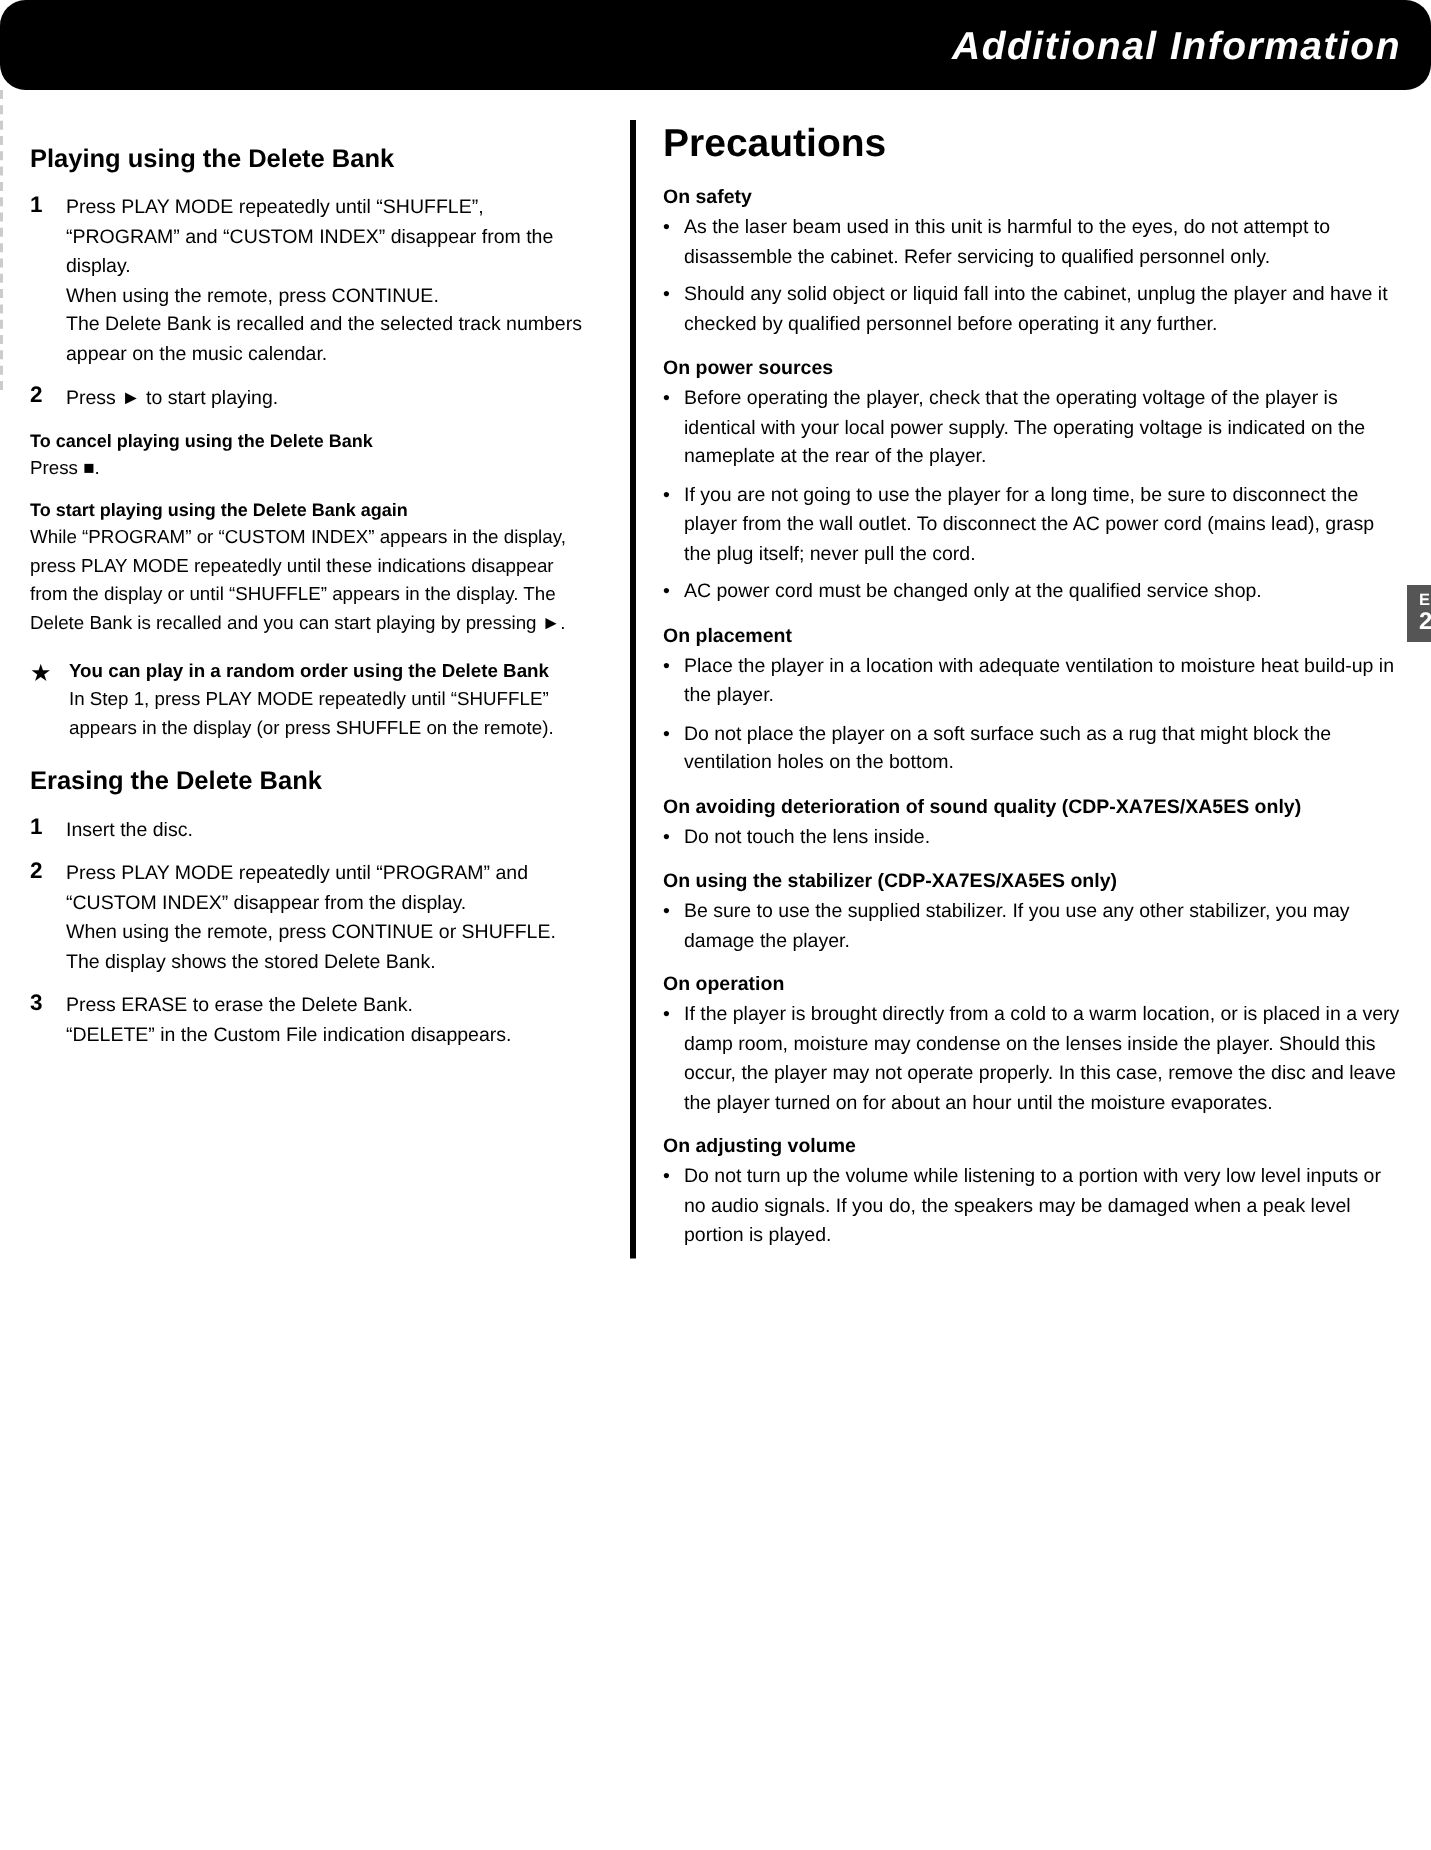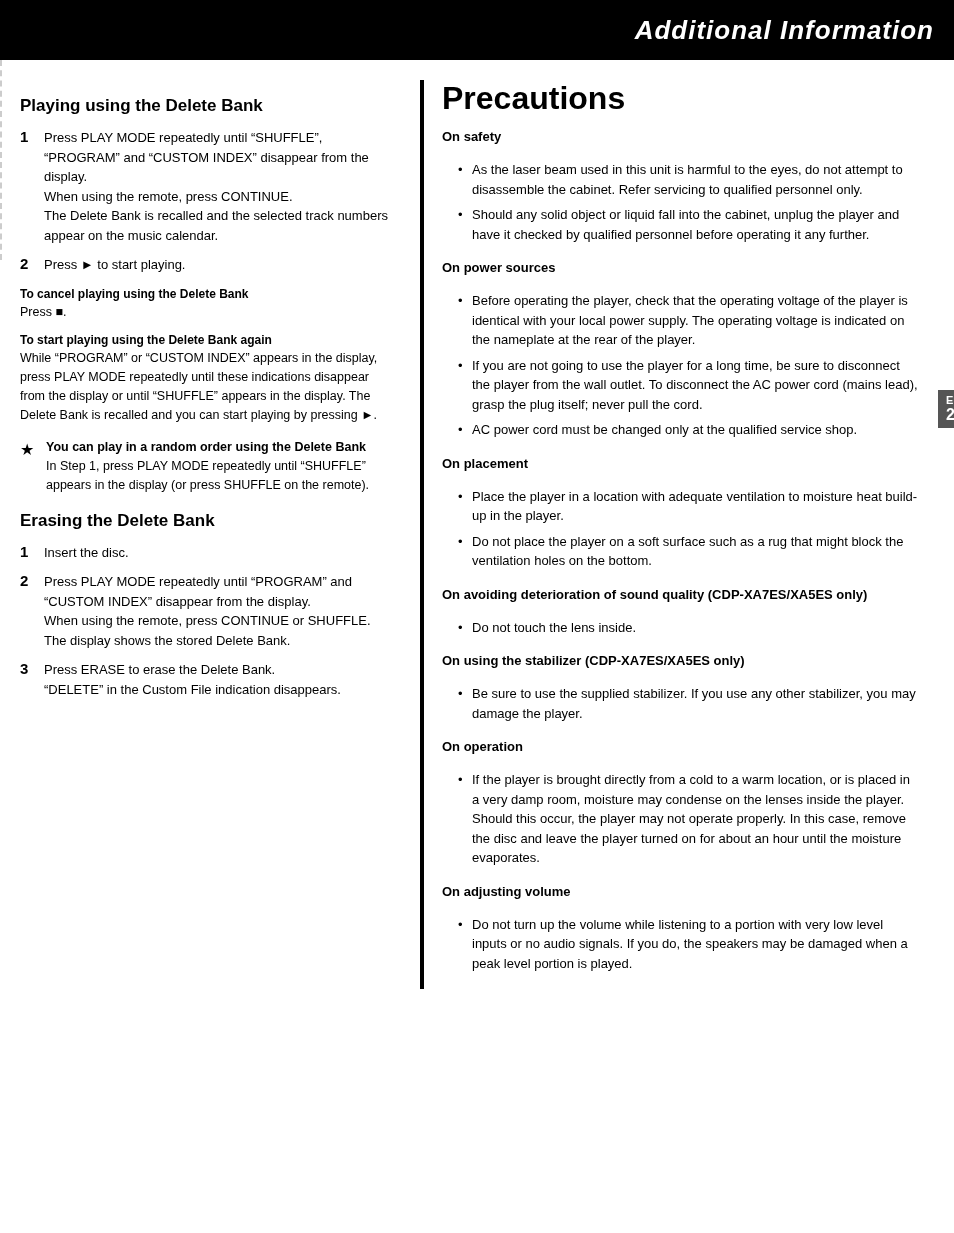--- a/index.html
+++ b/index.html
@@ -15,20 +15,21 @@
 
     
     .header {
       display: flex;
       justify-content: flex-end;
       align-items: center;
       background: #000;
       padding: 10px 20px;
       height: 60px;
       position: relative;
+      border-radius: 17px;
     }
     .header-title {
       color: #fff;
       font-style: italic;
       font-weight: bold;
       font-size: 26px;
       letter-spacing: 1px;
     }
 
     
@@ -107,21 +108,21 @@
     }
     .tip-icon {
       font-size: 16px;
       min-width: 20px;
     }
 
     
     .bullet-list {
       list-style: none;
       padding: 0;
-      margin: 16px;
+      margin: 0;
     }
     .bullet-list li {
       padding-left: 14px;
       position: relative;
       font-size: 13px;
       line-height: 1.5;
       margin-bottom: 6px;
     }
     .bullet-list li::before {
       content: "•";
@@ -153,21 +154,21 @@
     .left-edge {
       position: absolute;
       left: 0;
       top: 60px;
       width: 8px;
       height: 200px;
       border-left: 2px dashed #ccc;
     }
 
     .precautions-title {
-      font-size: 32px;
+      font-size: 26px;
       font-weight: bold;
       margin-bottom: 12px;
       margin-top: 0;
     }
   </style>
 </head>
 <body>
 
 <div class="header">
   <span class="header-title">Additional Information</span>

